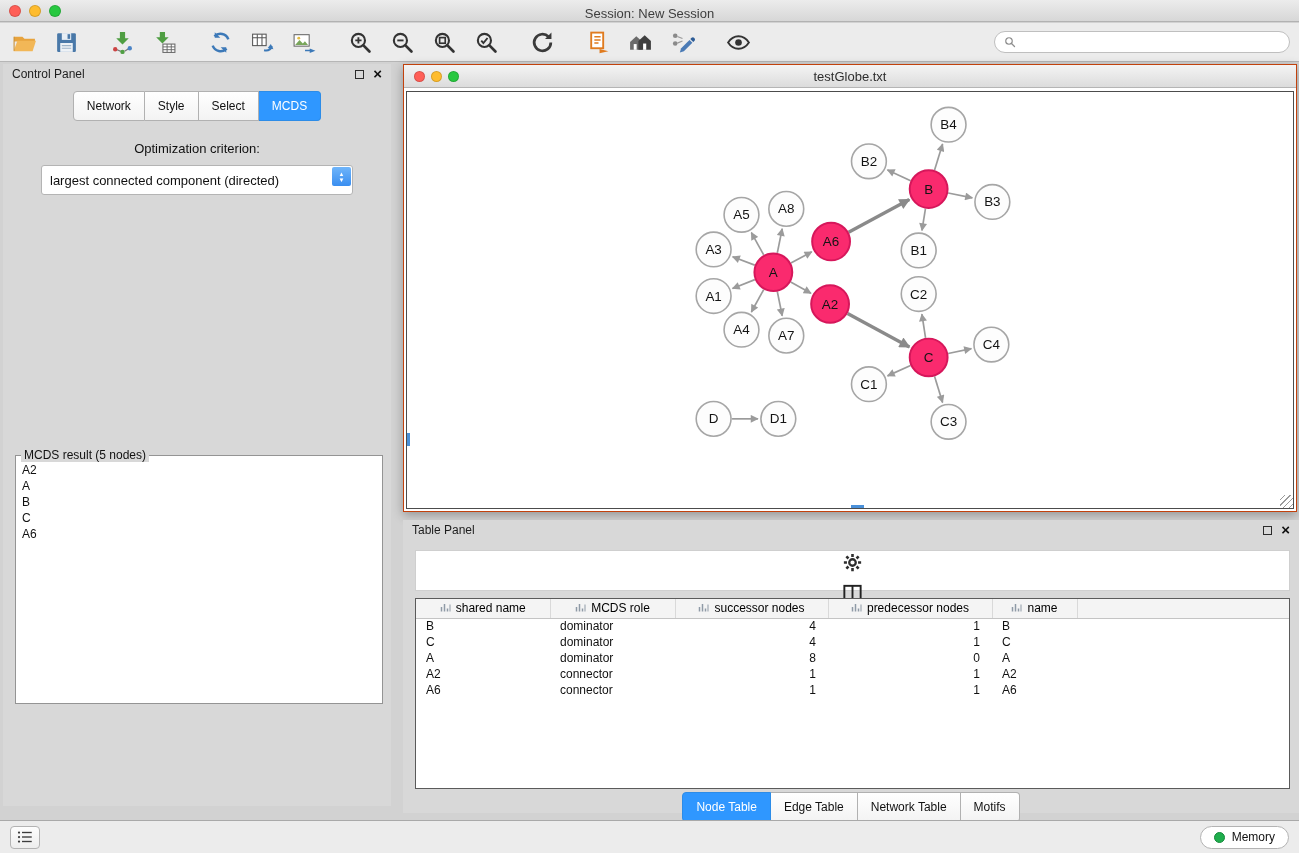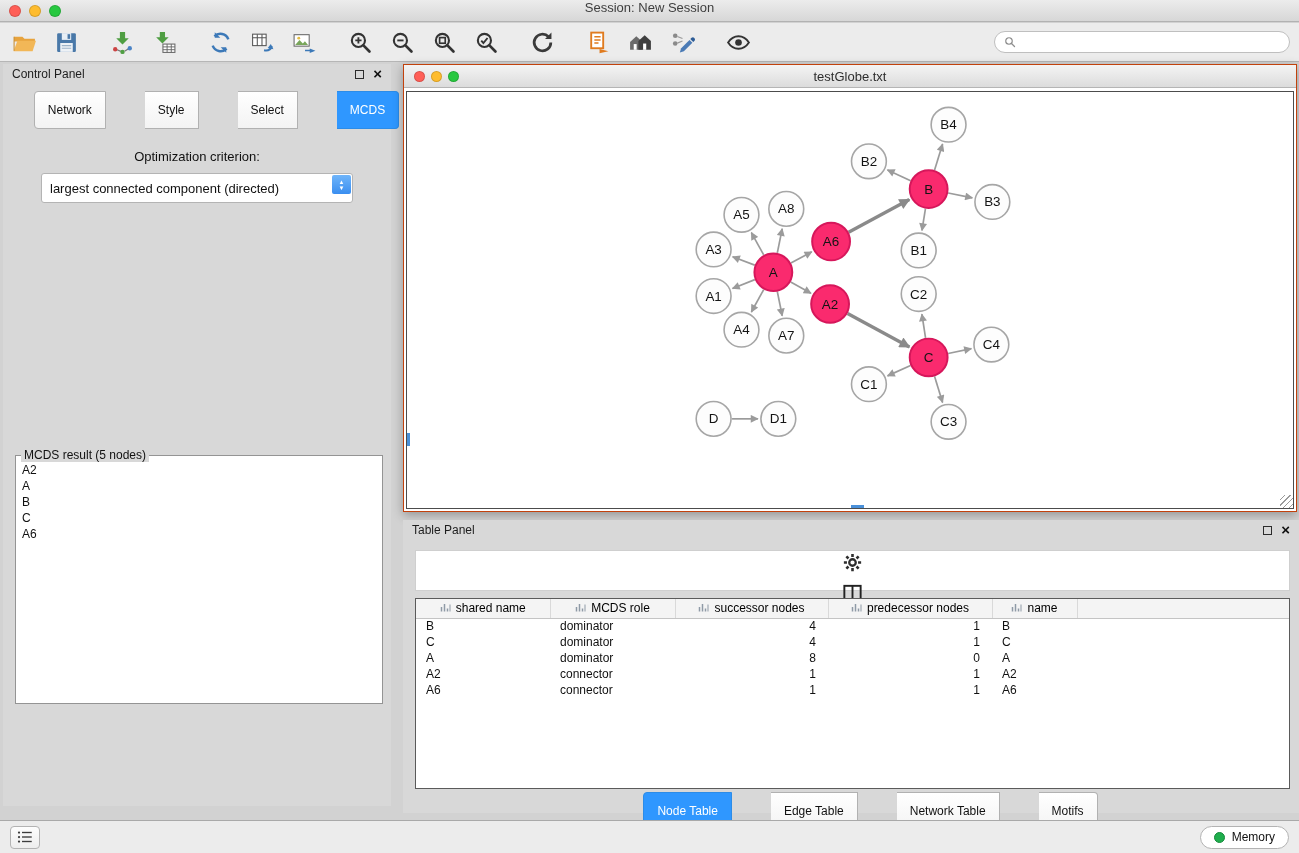--- a/index.html
+++ b/index.html
@@ -3,21 +3,21 @@
 <meta charset="utf-8">
 <style>
   * { margin:0; padding:0; box-sizing:border-box; }
   html,body { width:1299px; height:853px; overflow:hidden; }
   body { font-family:"Liberation Sans", sans-serif; background:#d2d2d2; }
   .app { position:relative; width:1299px; height:853px; background:#d2d2d2; overflow:hidden; }
 
   
   .titlebar { position:absolute; top:0; left:0; right:0; height:22px;
     background:linear-gradient(#ececec,#d7d7d7); border-bottom:1px solid #b2b2b2;
-    display:flex; align-items:flex-start; justify-content:center; }
+    display:flex; align-items:flex-end; justify-content:center; }
   .traffic { position:absolute; left:9px; top:5px; display:flex; gap:8px; }
   .light { width:12px; height:12px; border-radius:50%; border:1px solid rgba(0,0,0,.15); }
   .light.red{ background:#ff5f57; } .light.yellow{ background:#febc2e; } .light.green{ background:#28c840; }
   .win-title { font-size:13px; color:#3e3e3e; }
 
   
   .toolbar { position:absolute; top:23px; left:0; right:0; height:39px; background:#ececec;
     border-bottom:1px solid #b6b6b6; display:flex; align-items:center; padding:0 9px; }
   #tb-groups { display:flex; align-items:center; }
   .tb-group { display:flex; align-items:center; gap:12px; margin-right:26px; }
@@ -30,22 +30,22 @@
   .search-box input { flex:1; border:none; outline:none; background:transparent; font-size:12px;
     font-family:"Liberation Sans",sans-serif; }
 
   
   .control-panel { position:absolute; left:3px; top:64px; width:388px; height:742px; background:#d8d8d8; }
   .panel-header { height:20px; display:flex; align-items:center; padding:0 9px; font-size:12px; color:#1d1d1d; }
   .panel-header .hdr-controls { margin-left:auto; display:flex; align-items:center; gap:9px; }
   .float-box { width:9px; height:9px; border:1.5px solid #2b2b2b; display:inline-block; }
   .close-x { font-size:15px; font-weight:bold; color:#111; line-height:10px; }
   .seg-row { display:flex; justify-content:center; margin-top:7px; }
-  .seg-tab { height:38px; padding:0 13px; display:flex; align-items:center; font-size:12px; color:#111;
-    background:linear-gradient(#ffffff,#f3f3f3); border:1px solid #b1b1b1; border-left:none; cursor:default;margin-left:39px; }
+  .seg-tab { height:30px; padding:0 13px; display:flex; align-items:center; font-size:12px; color:#111;
+    background:linear-gradient(#ffffff,#f3f3f3); border:1px solid #b1b1b1; border-left:none; cursor:default; }
   .seg-tab:first-child { border-left:1px solid #b1b1b1; border-radius:4px 0 0 4px; }
   .seg-tab:last-child { border-radius:0 4px 4px 0; }
   .seg-tab.active { background:#2f97ff; border-color:#2c8ce8; color:#fff; }
   .opt-label { margin-top:20px; text-align:center; font-size:13px; color:#101010; }
   .dropdown { position:relative; margin:9px auto 14px; width:312px; height:30px; background:#fff;
     border:1px solid #b4b4b4; border-radius:3px; display:flex; align-items:center; padding:0 24px 0 8px;
     font-size:13px; color:#101010; white-space:nowrap; }
   .dd-stepper { position:absolute; right:1px; top:1px; width:19px; height:19px;
     background:linear-gradient(#6fb5fa,#3a8ef0); border-radius:2px; display:flex; flex-direction:column;
     align-items:center; justify-content:center; color:#fff; }

